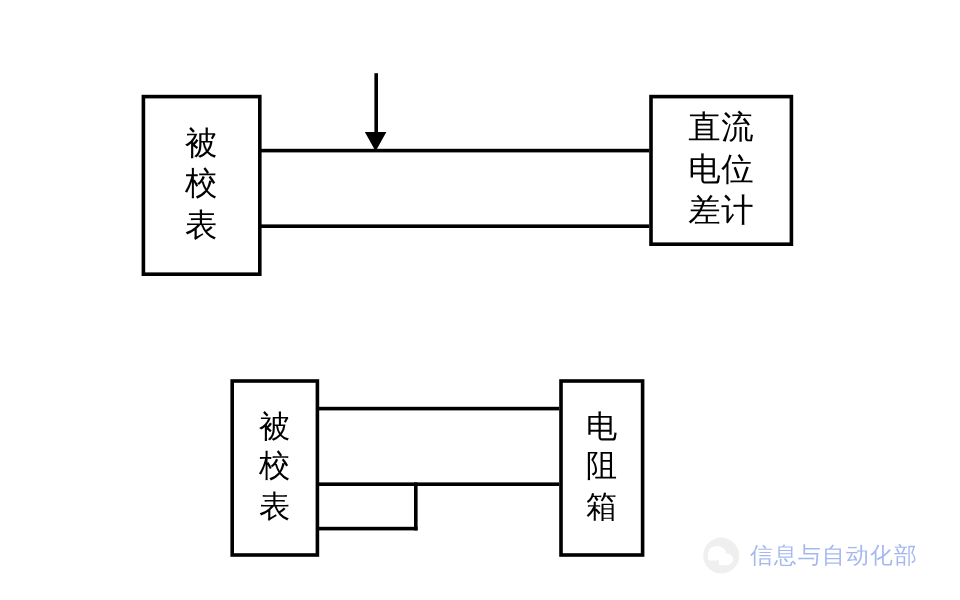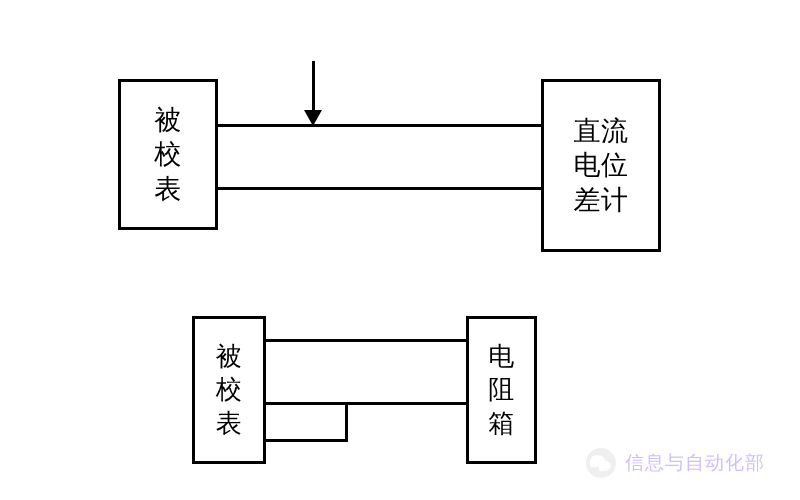--- a/index.html
+++ b/index.html
@@ -71,21 +71,21 @@
     left: 118px;
     top: 79px;
     width: 100px;
     height: 151px;
     font-size: 27px;
   }
   #box-dc-potentiometer {
     left: 541px;
     top: 79px;
     width: 120px;
-    height: 173px;
+    height: 126px;
     font-size: 27px;
   }
   #wire-top-upper {
     left: 216px;
     top: 124px;
     width: 327px;
   }
   #wire-top-lower {
     left: 216px;
     top: 187px;
@@ -173,21 +173,21 @@
     top: 7px;
   }
   #watermark-logo::after {
     width: 12px;
     height: 10px;
     left: 13px;
     top: 13px;
   }
   #watermark-text {
     font-size: 19px;
-    color: #8b5cf6;
+    color: #1d4ed8;
     letter-spacing: 1px;
     white-space: nowrap;
     text-align: center;
   }
 </style>
 </head>
 <body>
 
 <div id="canvas">
 

